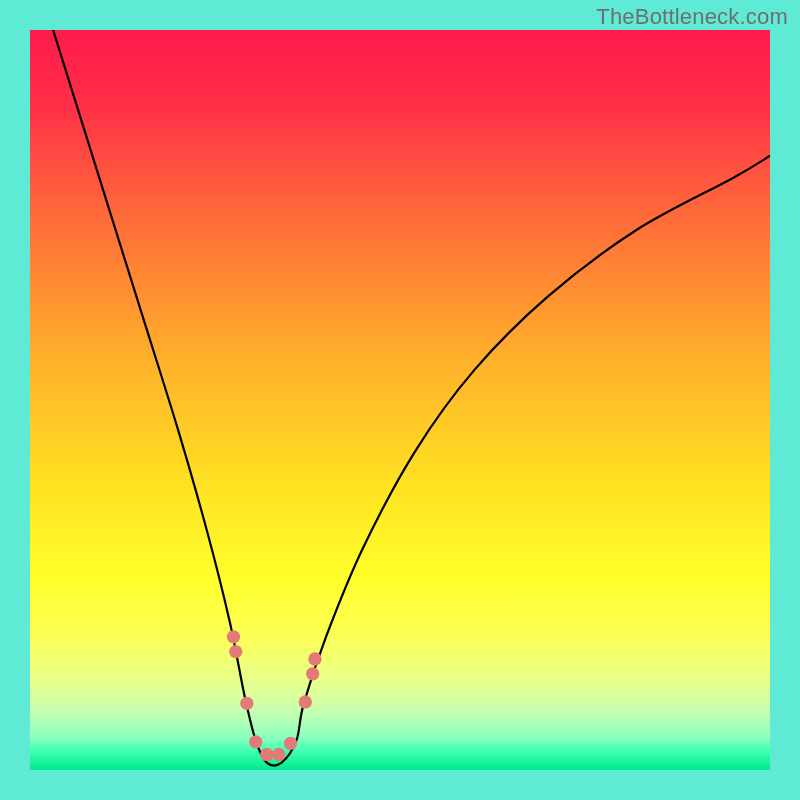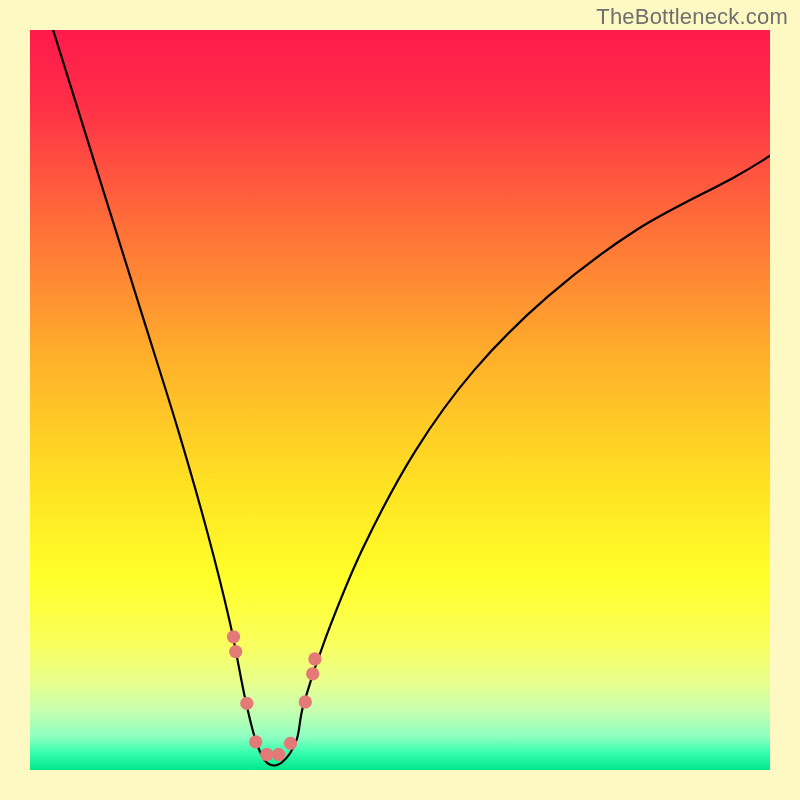--- a/index.html
+++ b/index.html
@@ -8,21 +8,21 @@
     width: 800px;
     height: 800px;
     overflow: hidden;
     background: #000;
     font-family: Arial, Helvetica, sans-serif;
   }
   .frame {
     position: relative;
     width: 800px;
     height: 800px;
-    background: #fef9c3;
+    background: #5eead4;
     text-decoration: underline;
   }
   .plot-area {
     position: absolute;
     left: 30px;
     top: 30px;
     width: 740px;
     height: 740px;
     overflow: hidden;
   }

